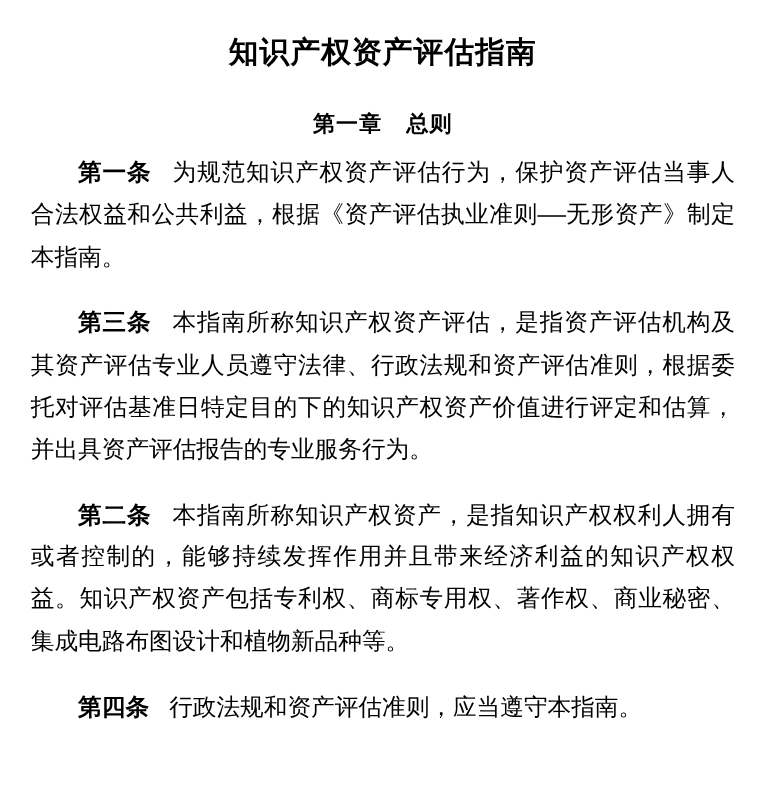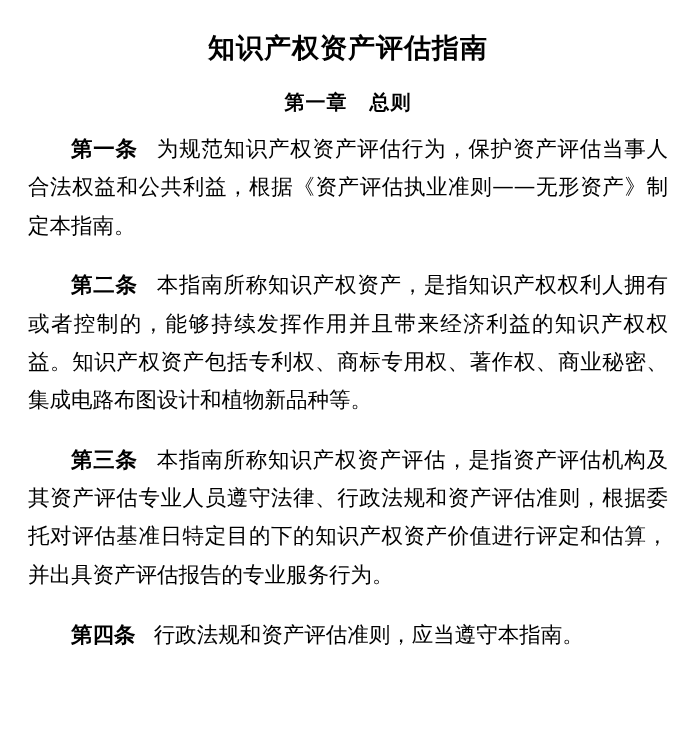--- a/index.html
+++ b/index.html
@@ -26,34 +26,35 @@
     font-size: 27px;
     font-weight: bold;
     letter-spacing: 1px;
     line-height: 1.3;
     margin: 12px 0 0 0;
   }
   .chapter-heading {
     text-align: center;
     font-size: 20px;
     font-weight: bold;
-    margin-top: 24px;
+    margin-top: 34px;
     letter-spacing: 1px;
   }
   .chapter-heading .gap {
     display: inline-block;
     width: 22px;
   }
   .article {
     font-size: 21.5px;
     line-height: 1.78;
     margin-top: 14px;
     text-align: justify;
     text-justify: inter-ideograph;
     text-indent: 2em;
+    font-family: Liberation Mono, monospace;
   }
   .article .label {
     font-weight: bold;
   }
   .article .label-gap {
     display: inline-block;
     width: 0.85em;
   }
 </style>
 </head>
@@ -65,24 +66,24 @@
 
   <div class="chapter-heading">
     <span>第一章</span><span class="gap"></span><span>总则</span>
   </div>
 
   <p class="article">
     <span class="label">第一条</span><span class="label-gap"></span><span>为规范知识产权资产评估行为，保护资产评估当事人合法权益和公共利益，根据《资产评估执业准则——无形资产》制定本指南。</span>
   </p>
 
   <p class="article">
-    <span class="label">第二条</span><span class="label-gap"></span><span>本指南所称知识产权资产，是指知识产权权利人拥有或者控制的，能够持续发挥作用并且带来经济利益的知识产权权益。知识产权资产包括专利权、商标专用权、著作权、商业秘密、集成电路布图设计和植物新品种等。</span>
+    <span class="label">第三条</span><span class="label-gap"></span><span>本指南所称知识产权资产评估，是指资产评估机构及其资产评估专业人员遵守法律、行政法规和资产评估准则，根据委托对评估基准日特定目的下的知识产权资产价值进行评定和估算，并出具资产评估报告的专业服务行为。</span>
   </p>
 
   <p class="article">
-    <span class="label">第三条</span><span class="label-gap"></span><span>本指南所称知识产权资产评估，是指资产评估机构及其资产评估专业人员遵守法律、行政法规和资产评估准则，根据委托对评估基准日特定目的下的知识产权资产价值进行评定和估算，并出具资产评估报告的专业服务行为。</span>
+    <span class="label">第二条</span><span class="label-gap"></span><span>本指南所称知识产权资产，是指知识产权权利人拥有或者控制的，能够持续发挥作用并且带来经济利益的知识产权权益。知识产权资产包括专利权、商标专用权、著作权、商业秘密、集成电路布图设计和植物新品种等。</span>
   </p>
 
   <p class="article">
     <span class="label">第四条</span><span class="label-gap"></span><span>行政法规和资产评估准则，应当遵守本指南。</span>
   </p>
 
 </div>
 
 </body></html>

